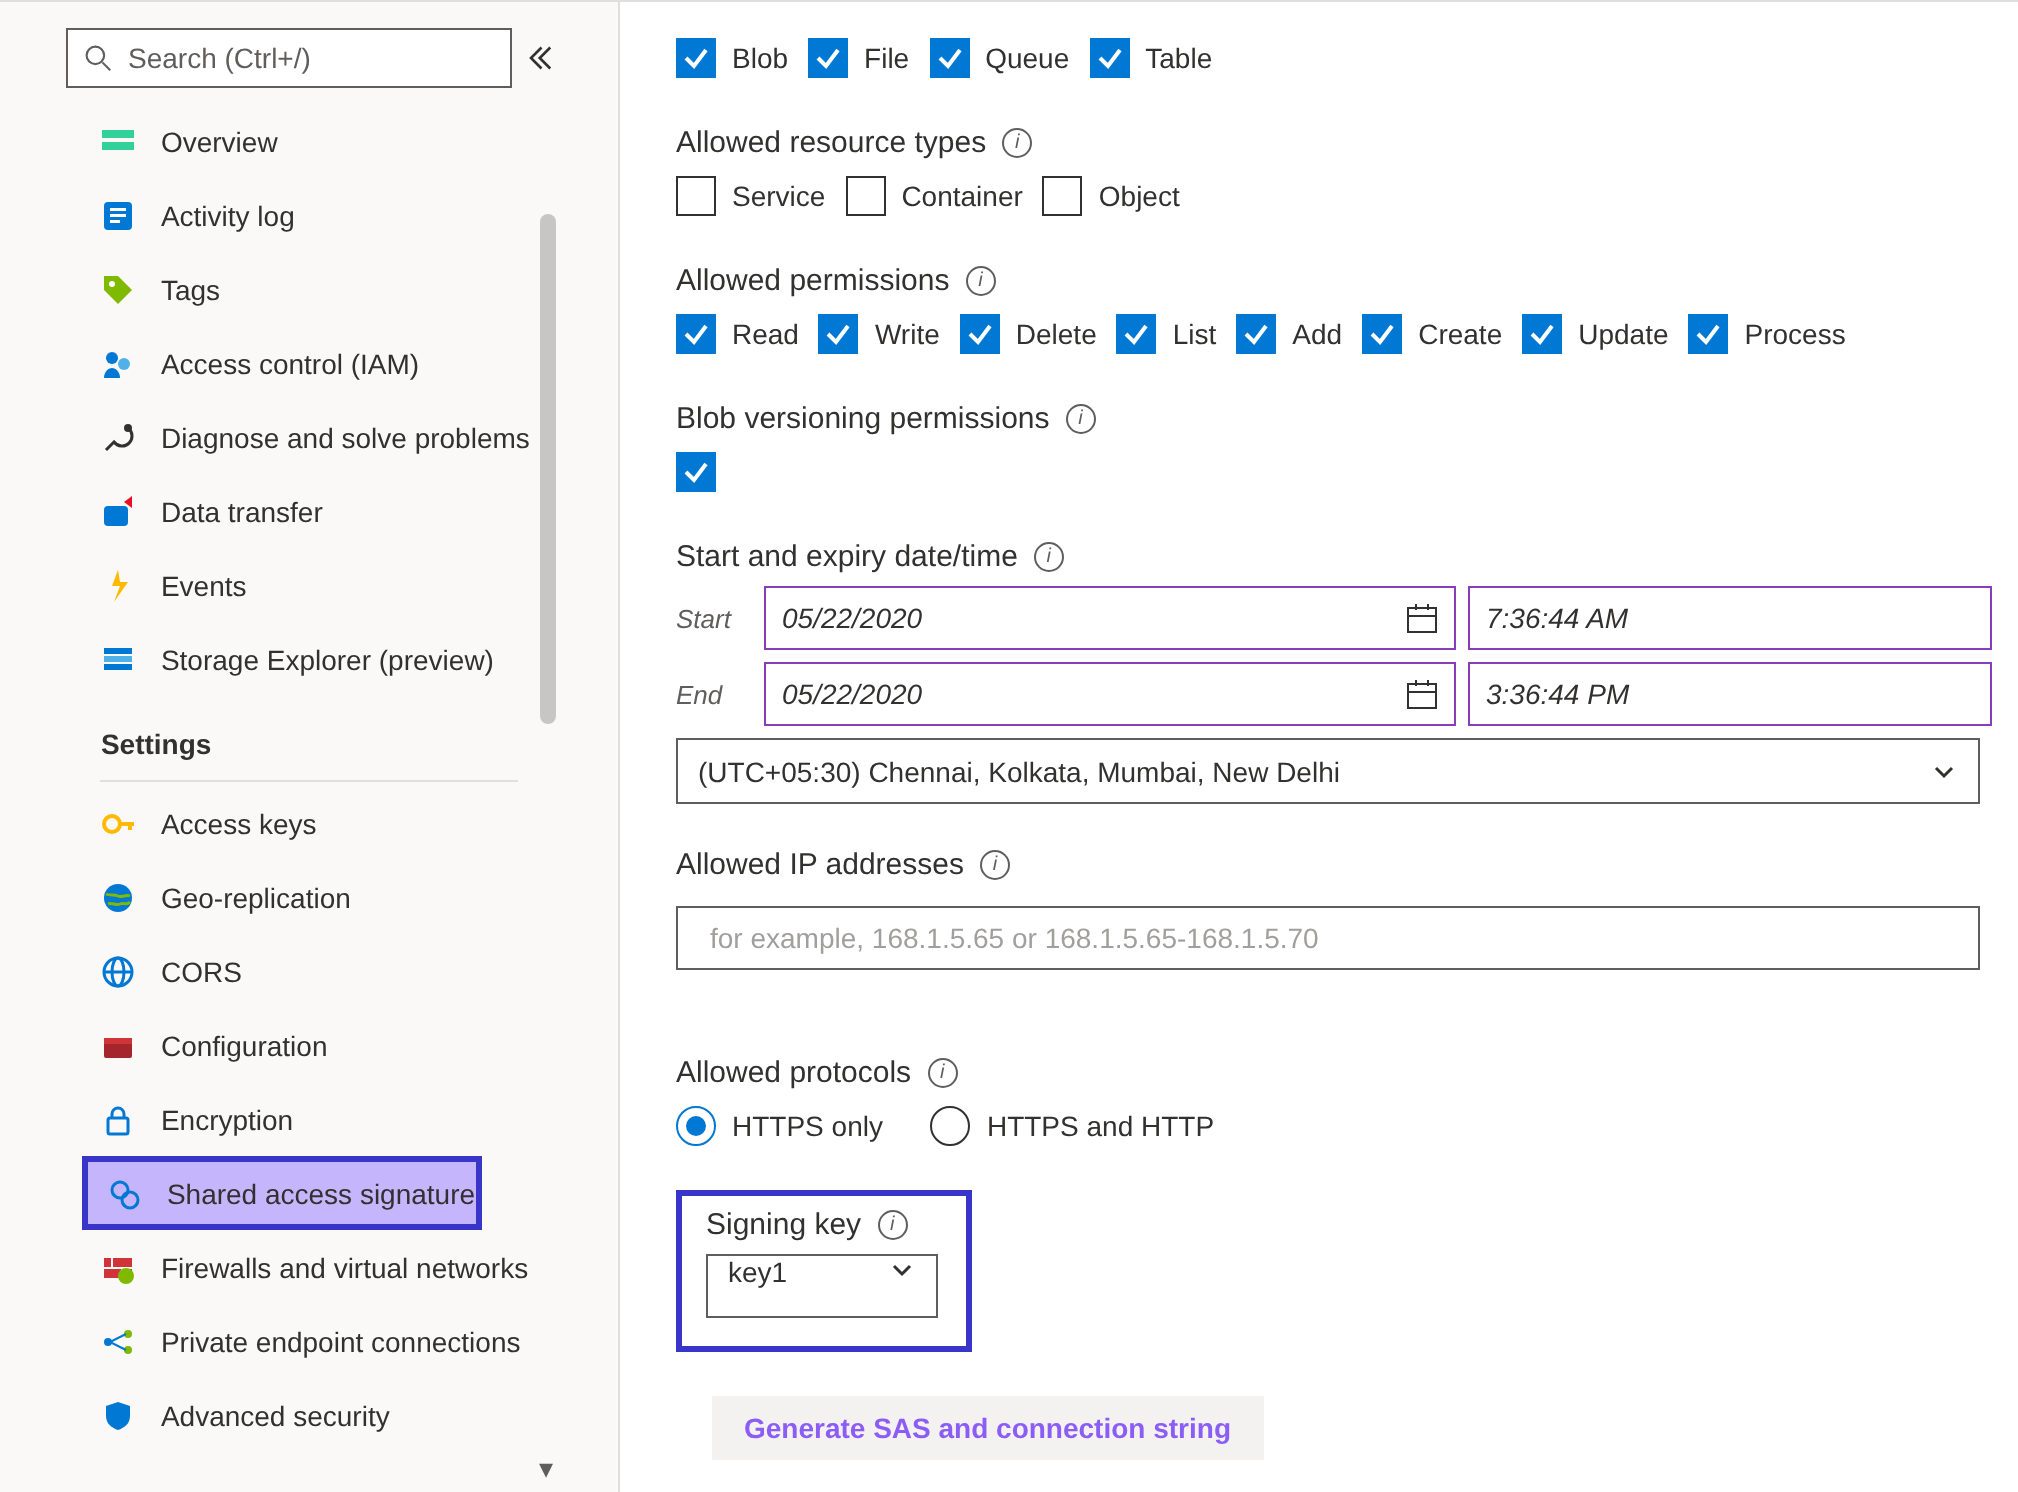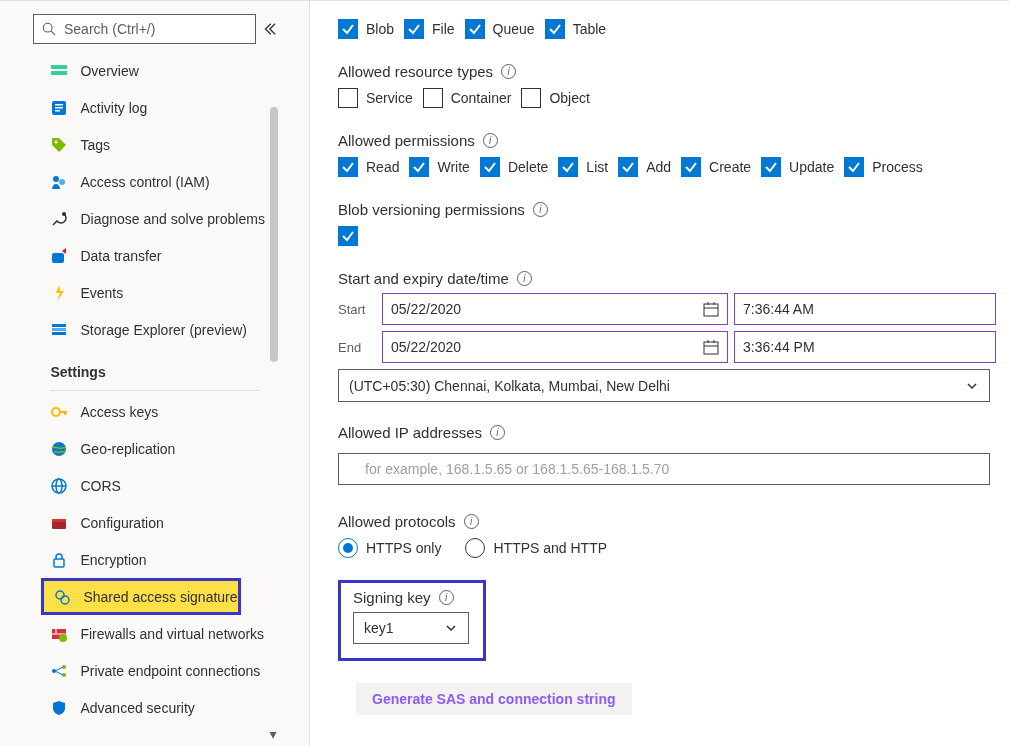--- a/index.html
+++ b/index.html
@@ -10,58 +10,58 @@
   .sidebar { width: 310px; background: #faf9f8; border-right: 1px solid #e1dfdd; display: flex; flex-direction: column; position: relative; align-items: center; }
   .search-row { display: flex; align-items: center; padding: 13px 16px 8px 22px; }
   .search-box { flex: 1; display: flex; align-items: center; border: 1px solid #605e5c; height: 30px; padding: 0 8px; background: #fff; }
   .search-box input { border: none; outline: none; width: 100%; font-size: 14px; color: #605e5c; font-family: inherit; background: transparent; }
   .search-box input::placeholder { color: #605e5c; }
   .collapse-btn { width: 26px; display:flex; align-items:center; justify-content:center; cursor:pointer; color:#323130; }
 
   .nav-scroll { overflow-y: auto; flex:1; padding-bottom: 20px; position: relative; }
   .nav-track { position: absolute; right: 3px; top: 55px; width: 8px; height: 255px; background: #c8c6c4; border-radius: 4px; }
   .nav-item { display:flex; align-items:center; height: 37px; padding-left: 22px; cursor:pointer; }
-  .nav-item.selected { background: #fde047; }
+  .nav-item.selected { background: #c4b5fd; }
   .nav-item .icon-slot { width:18px; height:18px; margin-right: 12px; display:flex; align-items:center; justify-content:center; flex-shrink: 0; }
   .nav-item .label { color: #323130; }
   .nav-group-header { padding: 16px 22px 6px 22px; font-weight: 600; color:#323130; }
   .nav-group-rule { border: none; border-bottom: 1px solid #e1dfdd; margin: 4px 22px 2px 22px; }
 
   .hl-box { border: 3px solid #3935c9; }
   .nav-item.hl-box { margin-left: 13px; margin-right: 40px; padding-left: 9px; }
 
   
   .content { flex: 1; padding: 18px 12px 24px 28px; overflow-y: auto; }
-  .section-title { font-size: 15px; display:flex; align-items:center; gap:8px; margin-top: 6px; margin-bottom: 6px; }
+  .section-title { font-size: 15px; display:flex; align-items:center; gap:8px; margin-top: 21px; margin-bottom: 6px; }
   .info-circle { display:inline-flex; width:15px; height:15px; border:1px solid #605e5c; border-radius:50%; align-items:center; justify-content:center; font-size:10px; font-style:italic; color:#605e5c; }
 
   .cb-row { display:flex; flex-wrap:wrap; gap: 14px 10px; margin: 8px 0 24px 0; align-items: center; }
   .cbox { display:flex; align-items:center; cursor:pointer; }
   .cbox .box { width:20px; height:20px; border:1px solid #323130; display:flex; align-items:center; justify-content:center; margin-right:8px; }
   .cbox.checked .box { background:#0078d4; border-color:#0078d4; color:#fff; }
   .cbox .lbl { color:#323130; }
 
-  .dt-grid { display:grid; grid-template-columns: 38px 346px 262px; gap: 6px 6px; margin: 6px 0 6px 0; }
+  .dt-grid { display:grid; grid-template-columns: 38px 346px 262px; gap: 6px 6px; margin: 6px 0 6px 0; font-style: italic; }
   .dt-label { display:flex; align-items:center; font-size: 13px; color:#605e5c; }
   .dt-input { border:1px solid #8a3db6; height:32px; display:flex; align-items:center; padding:0 8px; color:#323130; position:relative; }
   .dt-input .cal { margin-left:auto; color:#323130; }
   .tz-select { width: 652px; height:33px; border:1px solid #605e5c; display:flex; align-items:center; padding:0 10px; margin-top:6px; margin-bottom: 22px; }
   .tz-select .chev { margin-left:auto; }
 
-  .ip-input { width: 652px; height: 32px; border:1px solid #605e5c; padding: 0 26px; font-family: inherit; font-size:14px; color:#605e5c; outline:none; margin: 6px 0 22px 0; }
+  .ip-input { width: 652px; height: 32px; border:1px solid #605e5c; padding: 0 16px; font-family: inherit; font-size:14px; color:#605e5c; outline:none; margin: 6px 0 22px 0; }
   .ip-input::placeholder { color:#a19f9d; }
 
   .radio-row { display:flex; gap: 24px; align-items:center; margin: 8px 0 22px 0; }
   .radio { display:flex; align-items:center; cursor:pointer; gap:8px; }
   .radio .r { width:20px; height:20px; border:1px solid #323130; border-radius:50%; display:flex; align-items:center; justify-content:center; }
   .radio.sel .r { border-color:#0078d4; }
   .radio.sel .r::after { content:""; width:10px; height:10px; background:#0078d4; border-radius:50%; }
 
   .signing-box { border: 3px solid #3935c9; padding: 6px 14px 14px 12px; display:inline-block; margin-bottom: 22px; }
-  .key-select { width:116px; height:32px; border:1px solid #605e5c; display:flex; align-items:center; padding:0 10px; margin-top:6px; }
+  .key-select { width:116px; height:32px; border:1px solid #605e5c; display:flex; align-items:flex-start; padding:0 10px; margin-top:6px; }
   .key-select .chev { margin-left:auto; }
 
   .gen-btn { display:inline-block; background:#f3f2f1; border:none; height:32px; padding:0 16px; font-weight:600; color:#8b5cf6; font-family:inherit; font-size:14px; margin-left: 18px; text-align: center; }
 
   svg { display:block; }
 </style>
 </head>
 <body>
 
 <div class="app">

